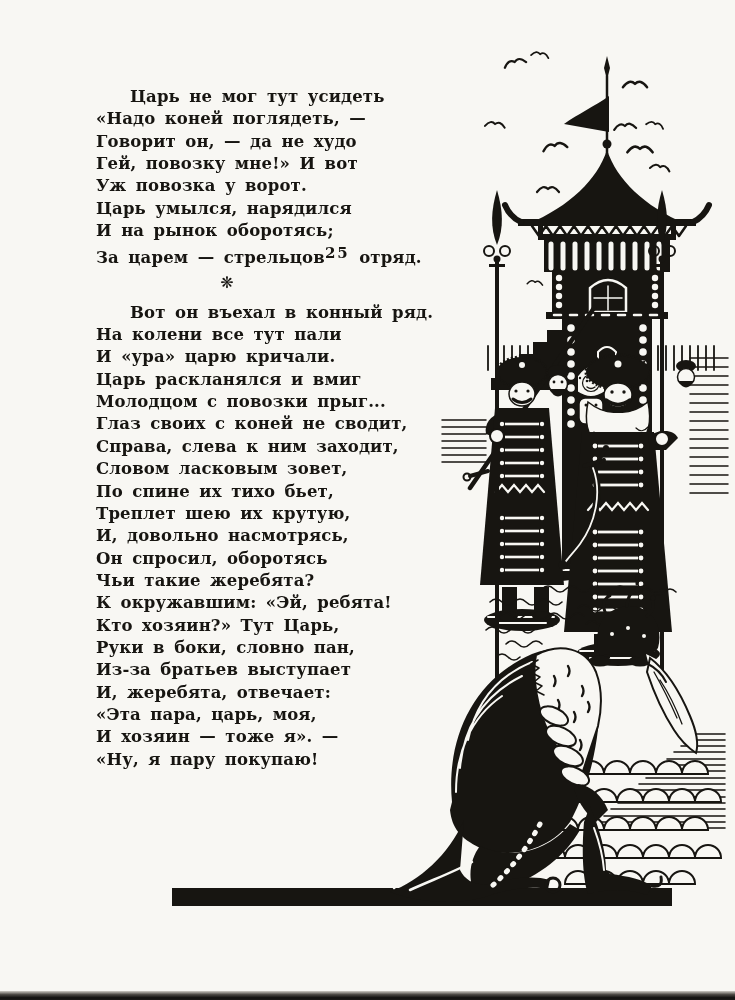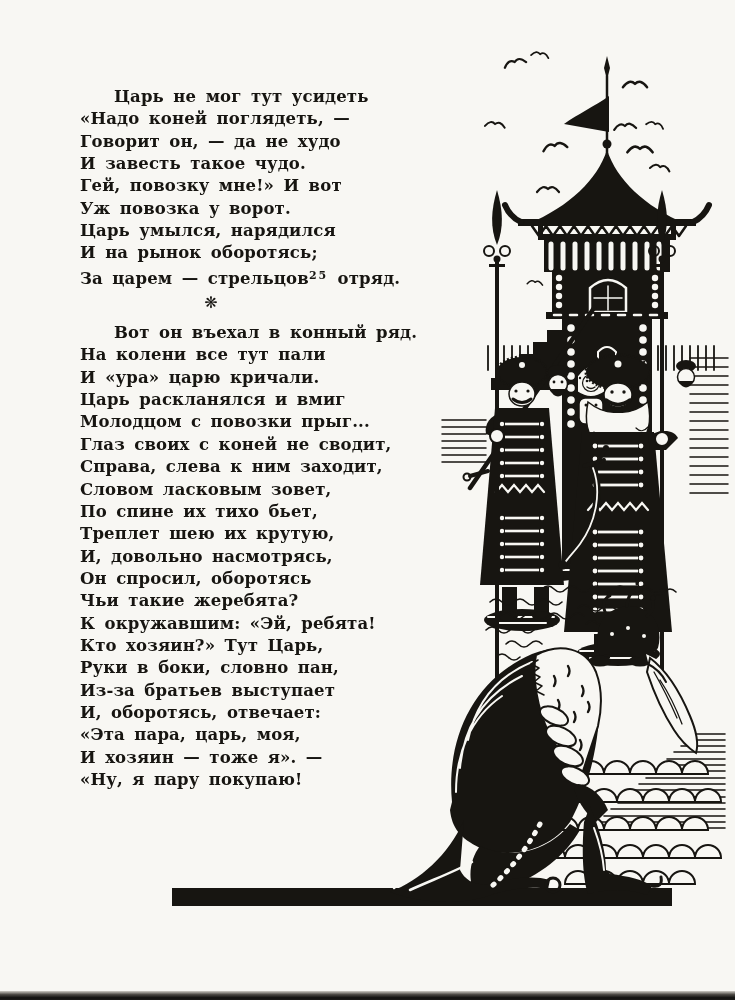--- a/index.html
+++ b/index.html
@@ -4,27 +4,27 @@
 <style>
   :root{ --ink:#171511; --paper:#f8f7f3; }
   html,body{margin:0;padding:0;}
   body{
     width:735px;height:1000px;position:relative;overflow:hidden;
     background:var(--paper);
     font-family:"DejaVu Serif","Liberation Serif",serif;
     color:var(--ink);
   }
   .poem{
-    position:absolute;left:80px;top:86px;width:300px;
+    position:absolute;left:96px;top:86px;width:300px;
     font-weight:700;font-size:16.5px;line-height:22.35px;
     letter-spacing:.15px;word-spacing:3.5px;
   }
   .line{white-space:nowrap;}
   .line.indent{padding-left:34px;}
-  sup.fn{font-size:11px;letter-spacing:2px;vertical-align:5px;font-weight:700;}
+  sup.fn{font-size:15px;letter-spacing:2px;vertical-align:5px;font-weight:700;}
   .ornament{
     width:262px;height:26px;margin-top:1px;margin-bottom:5px;
     text-align:center;font-size:16px;line-height:24px;
     font-family:"DejaVu Sans",sans-serif;
   }
   .illustration{position:absolute;left:150px;top:40px;width:585px;height:880px;}
   .page-edge{
     position:absolute;left:0;top:991px;width:735px;height:9px;
     background:linear-gradient(180deg,#cfccc5 0%,#4a4742 40%,#121210 75%,#1c1b19 100%);
   }
@@ -36,21 +36,20 @@
   svg .scb{fill:var(--paper);stroke:var(--ink);stroke-width:2;}
 </style>
 </head>
 <body>
 
 <div class="poem">
   <div>
     <div class="line indent">Царь не мог тут усидеть</div>
     <div class="line">«Надо коней поглядеть, —</div>
     <div class="line">Говорит он, — да не худо</div>
-    <div class="line">И завесть такое чудо.</div>
     <div class="line">Гей, повозку мне!» И вот</div>
     <div class="line">Уж повозка у ворот.</div>
     <div class="line">Царь умылся, нарядился</div>
     <div class="line">И на рынок оборотясь;</div>
     <div class="line"><span>За царем — стрельцов</span><sup class="fn">25</sup><span> отряд.</span></div>
   </div>
   <div class="ornament">❋</div>
   <div>
     <div class="line indent">Вот он въехал в конный ряд.</div>
     <div class="line">На колени все тут пали</div>
@@ -62,21 +61,21 @@
     <div class="line">Словом ласковым зовет,</div>
     <div class="line">По спине их тихо бьет,</div>
     <div class="line">Треплет шею их крутую,</div>
     <div class="line">И, довольно насмотрясь,</div>
     <div class="line">Он спросил, оборотясь</div>
     <div class="line">Чьи такие жеребята?</div>
     <div class="line">К окружавшим: «Эй, ребята!</div>
     <div class="line">Кто хозяин?» Тут Царь,</div>
     <div class="line">Руки в боки, словно пан,</div>
     <div class="line">Из-за братьев выступает</div>
-    <div class="line">И, оборотясь, отвечает:</div>
+    <div class="line">И, жеребята, отвечает:</div>
     <div class="line">«Эта пара, царь, моя,</div>
     <div class="line">И хозяин — тоже я». —</div>
     <div class="line">«Ну, я пару покупаю!</div>
   </div>
 </div>
 
 <svg class="illustration" viewBox="0 0 585 880" xmlns="http://www.w3.org/2000/svg">
   <defs>
     <path id="bird" d="M-11,2 Q-5,-6 0,-1 Q5,-6 11,2" class="sink" stroke-width="2.2"></path>
     <g id="frogL">

